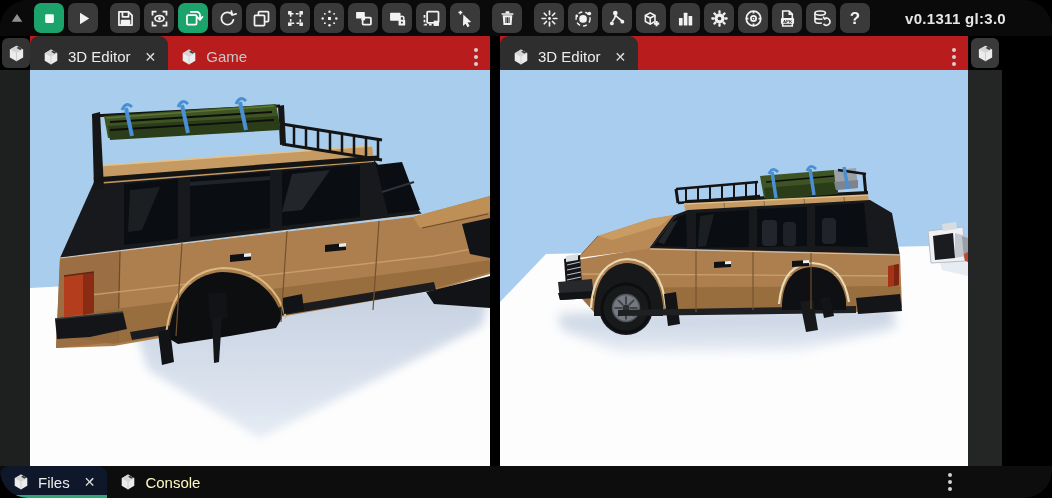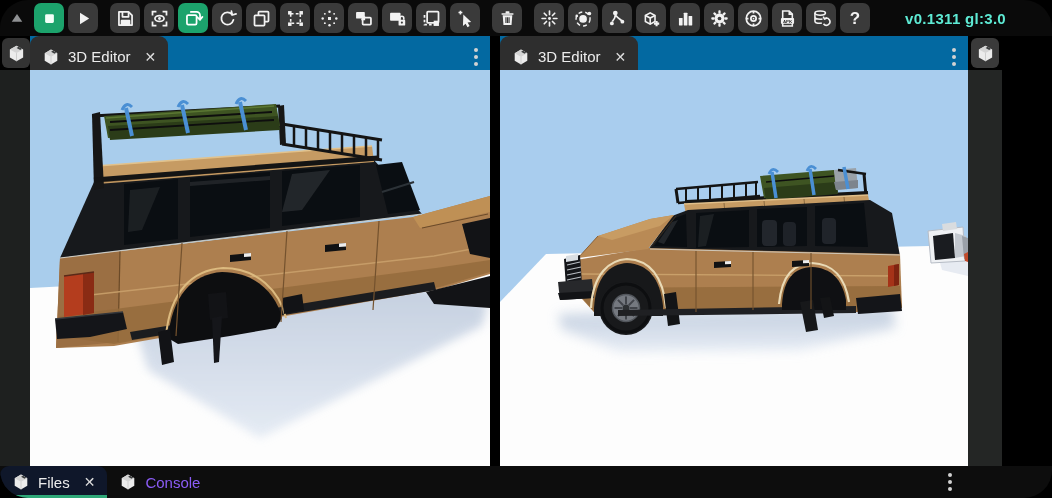--- a/index.html
+++ b/index.html
@@ -8,29 +8,29 @@
 
   
   .toolbar{position:absolute;left:0;top:0;width:1052px;height:36px;background:#0a0a0a;display:flex;align-items:center;padding-left:4px;box-sizing:border-box;}
   .caretbtn{width:26px;height:30px;background:transparent;border:none;display:flex;align-items:center;justify-content:center;padding:0;flex:0 0 auto;}
   .tbtn{width:30px;height:30px;margin-left:4px;border-radius:7px;background:#3a3a3a;border:none;display:flex;align-items:center;justify-content:center;padding:0;flex:0 0 auto;cursor:pointer;}
   .tbtn.green{background:#1ca36c;}
   .tbtn.sp{margin-left:12px;}
   .tbtn svg{width:21px;height:21px;display:block;}
   .caretbtn svg{width:18px;height:18px;}
   .qmark{color:#f2f2f2;font-weight:bold;font-size:17px;line-height:1;}
-  .version{margin-left:auto;margin-right:46px;color:#5eead4;font-weight:bold;font-size:15px;letter-spacing:.3px;}
+  .version{margin-left:auto;margin-right:46px;color:#e5e5e5;font-weight:bold;font-size:15px;letter-spacing:.3px;}
 
   
   .tabrow{position:absolute;left:0;top:36px;width:1052px;height:34px;background:#000;}
   .corner-cube{position:absolute;top:2px;width:28px;height:30px;border-radius:6px;background:#333;border:none;display:flex;align-items:center;justify-content:center;padding:0;cursor:pointer;}
   .corner-cube.lc{left:2px;}
   .corner-cube.rc{left:971px;background:#3a3a3a;}
   .corner-cube svg{width:19px;height:19px;}
-  .strip{position:absolute;top:0;height:41px;background:#0369a1;display:flex;align-items:stretch;overflow:hidden;}
+  .strip{position:absolute;top:0;height:41px;background:#b91c1c;display:flex;align-items:stretch;overflow:hidden;}
   .strip.sl{left:30px;width:460px;}
   .strip.sr{left:500px;width:468px;}
   .tab{display:flex;align-items:center;gap:8px;padding:0 12px;border:none;background:transparent;color:#c9c9c9;font-size:15px;font-family:inherit;position:relative;border-radius:9px 9px 0 0;cursor:pointer;}
   .tab svg{width:18px;height:18px;}
   .tab.active{background:#2e2e2e;color:#ececec;}
   .tab.active::after{content:"";position:absolute;left:0;right:0;bottom:0;height:3px;background:#2fa878;}
   .tab .x{font-size:14px;color:#dcdcdc;margin-left:6px;line-height:1;}
   .kebab{margin-left:auto;align-self:center;width:28px;height:28px;background:transparent;border:none;display:flex;flex-direction:column;align-items:center;justify-content:center;gap:3px;cursor:pointer;flex:0 0 auto;}
   .kebab i{width:4px;height:4px;border-radius:50%;background:#d2d2d2;}
   .kebab.abs{position:absolute;left:936px;top:2px;}
@@ -39,21 +39,21 @@
   .rail{position:absolute;top:70px;height:396px;}
   .rail.rl{left:0;width:30px;background:#1e201f;}
   .rail.rr{left:968px;width:34px;background:#242625;}
   .viewport{position:absolute;top:70px;height:396px;overflow:hidden;background:#a9cdec;}
   .viewport.vl{left:30px;width:460px;}
   .viewport.vr{left:500px;width:468px;}
   .viewport svg{display:block;}
 
   
   .bottombar{position:absolute;left:0;top:466px;width:1052px;height:32px;background:#0d0d0d;display:flex;align-items:stretch;}
-  .btab{display:flex;align-items:center;gap:8px;padding:0 12px;border:none;background:transparent;color:#8b5cf6;font-size:15px;font-family:inherit;position:relative;border-radius:9px 9px 0 0;cursor:pointer;}
+  .btab{display:flex;align-items:center;gap:8px;padding:0 12px;border:none;background:transparent;color:#fef9c3;font-size:15px;font-family:inherit;position:relative;border-radius:9px 9px 0 0;cursor:pointer;}
   .btab svg{width:18px;height:18px;}
   .btab.active{background:#0f172a;color:#ececec;}
   .btab.active::after{content:"";position:absolute;left:0;right:0;bottom:0;height:3px;background:#2fa878;}
   .btab .x{font-size:14px;color:#dcdcdc;margin-left:6px;line-height:1;}
 </style>
 </head>
 <body>
 
 <svg width="0" height="0" style="position:absolute">
   <defs>
@@ -266,20 +266,26 @@
         </svg>
     </button>
 
     <div class="strip sl">
       <button class="tab active">
         <svg viewBox="0 0 20 20">
             <use href="#cubeicon"></use>
           </svg>
         <span>3D Editor</span>
         <span class="x">✕</span>
+      </button>
+      <button class="tab">
+        <svg viewBox="0 0 20 20">
+            <use href="#cubeicon"></use>
+          </svg>
+        <span>Game</span>
       </button>
       <button class="kebab">
           <i></i>
           <i></i>
           <i></i>
         </button>
     </div>
 
     <div class="strip sr">
       <button class="tab active">

